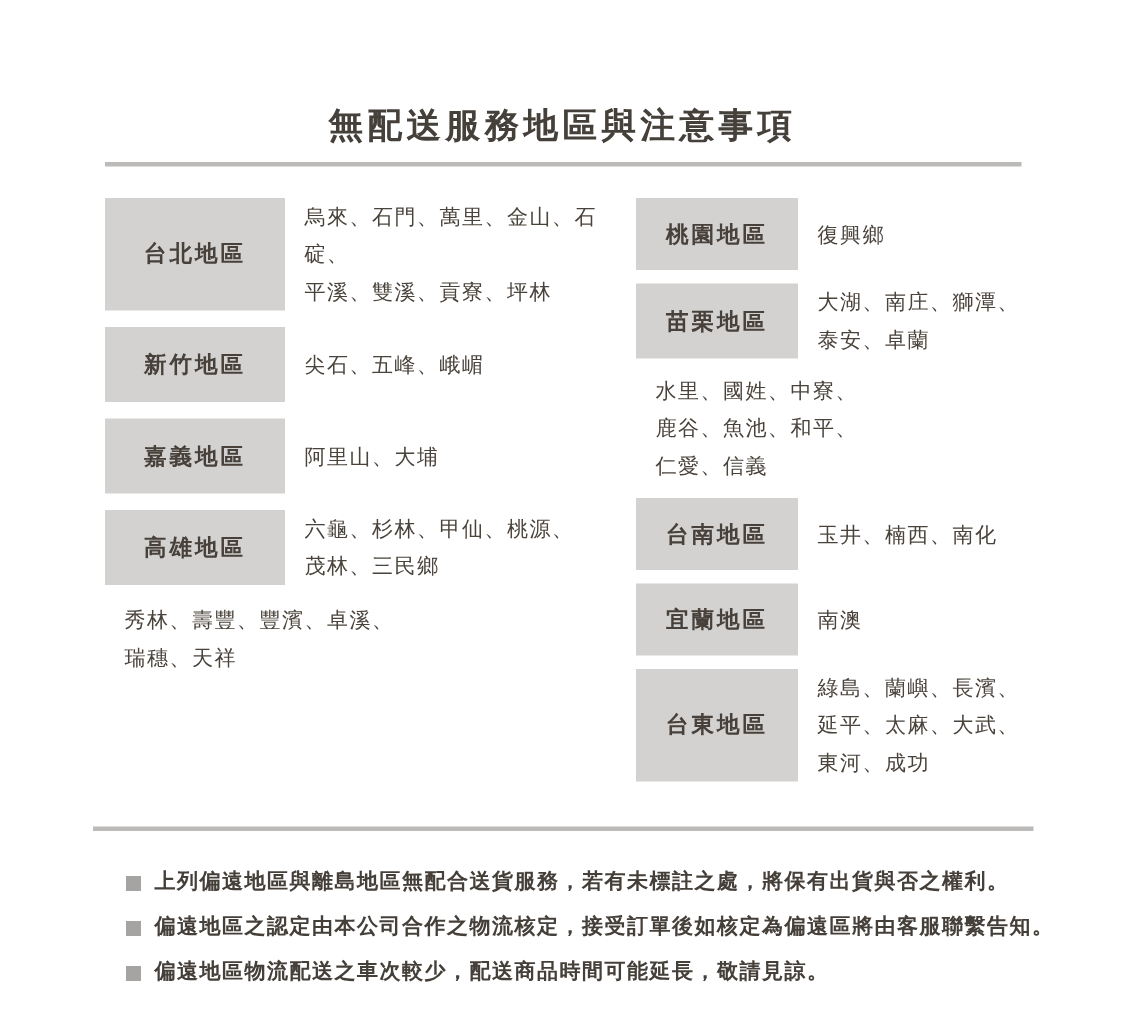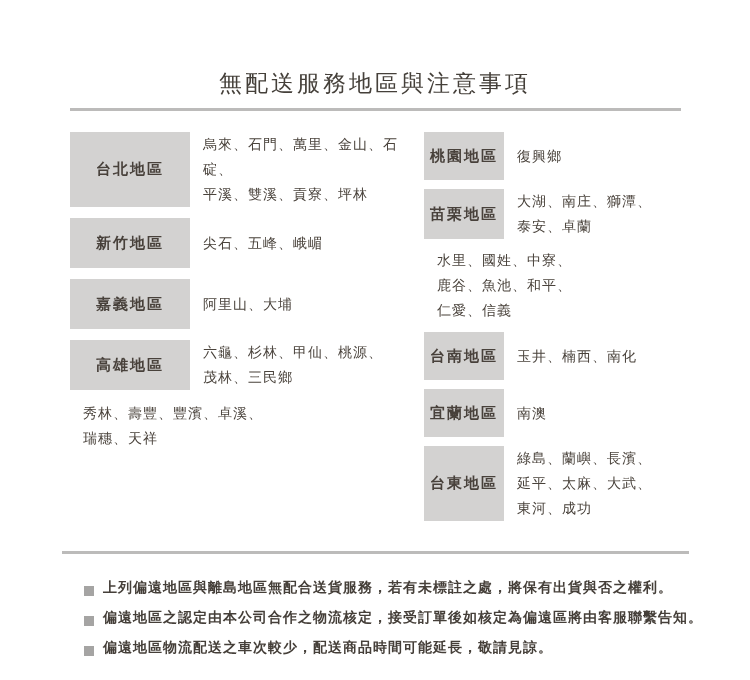--- a/index.html
+++ b/index.html
@@ -16,21 +16,21 @@
     width: 750px;
     height: 680px;
     background: #ffffff;
     overflow: hidden;
   }
   .page-title {
     padding-top: 70px;
     text-align: center;
     font-size: 23px;
     line-height: 26px;
-    font-weight: normal;
+    font-weight: bold;
     letter-spacing: 3px;
     color: #45403a;
   }
   .divider {
     height: 3px;
     background: var(--divider, #bcbbba);
   }
   .divider.top { width: 611px; margin: 12px auto 0 auto; }
   .divider.bottom { width: 627px; margin: 21px auto 0 auto; }
   .regions-wrap {
@@ -54,39 +54,39 @@
     display: flex;
     align-items: center;
     justify-content: center;
     font-size: 15px;
     font-weight: bold;
     letter-spacing: 2px;
     color: #48413b;
     flex: 0 0 auto;
   }
   .col.left .region-label { width: 120px; text-align: right; }
-  .col.right .region-label { width: 80px; }
+  .col.right .region-label { width: 108px; }
   .region-areas {
     display: flex;
     align-items: center;
     margin-left: 13px;
     font-size: 14px;
     line-height: 25px;
     letter-spacing: 1px;
     white-space: pre-line;
     color: var(--text, #4a433c);
   }
   .notes {
     margin-top: 24px;
     padding-left: 84px;
     padding-right: 40px;
   }
   .note {
     display: flex;
-    align-items: flex-end;
+    align-items: center;
     margin-bottom: 12px;
   }
   .note-bullet {
     flex: 0 0 auto;
     width: 10px;
     height: 10px;
     margin-top: 4px;
     background: var(--bullet, #a5a4a3);
   }
   .note-text {

